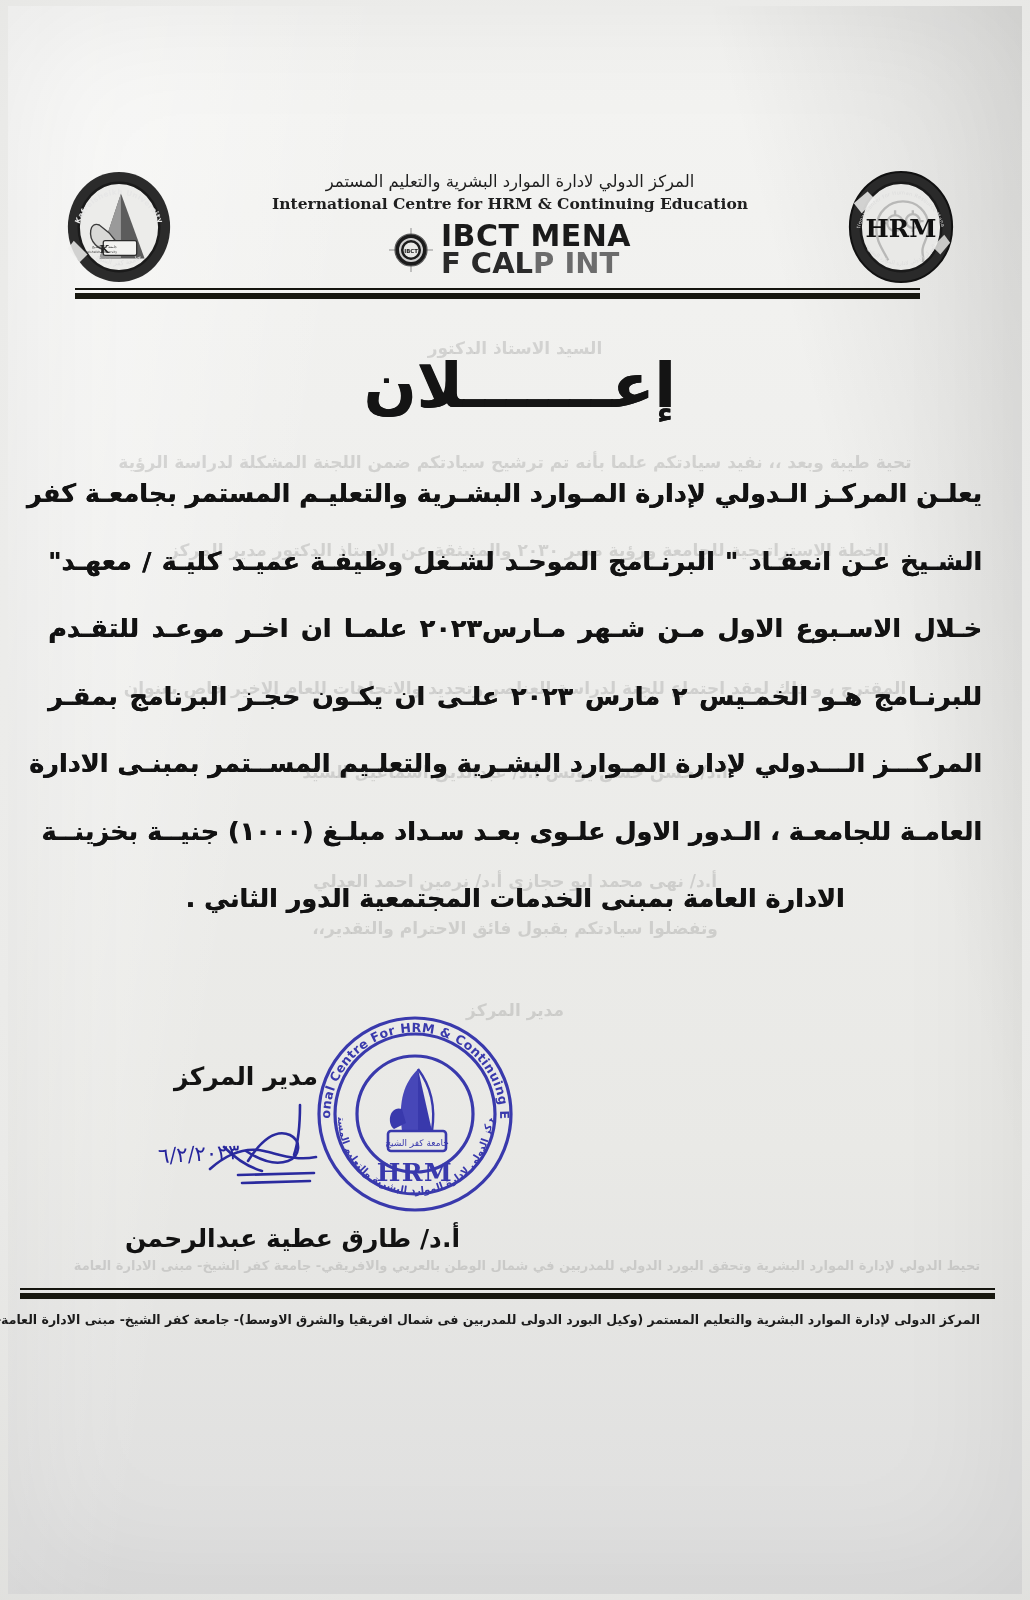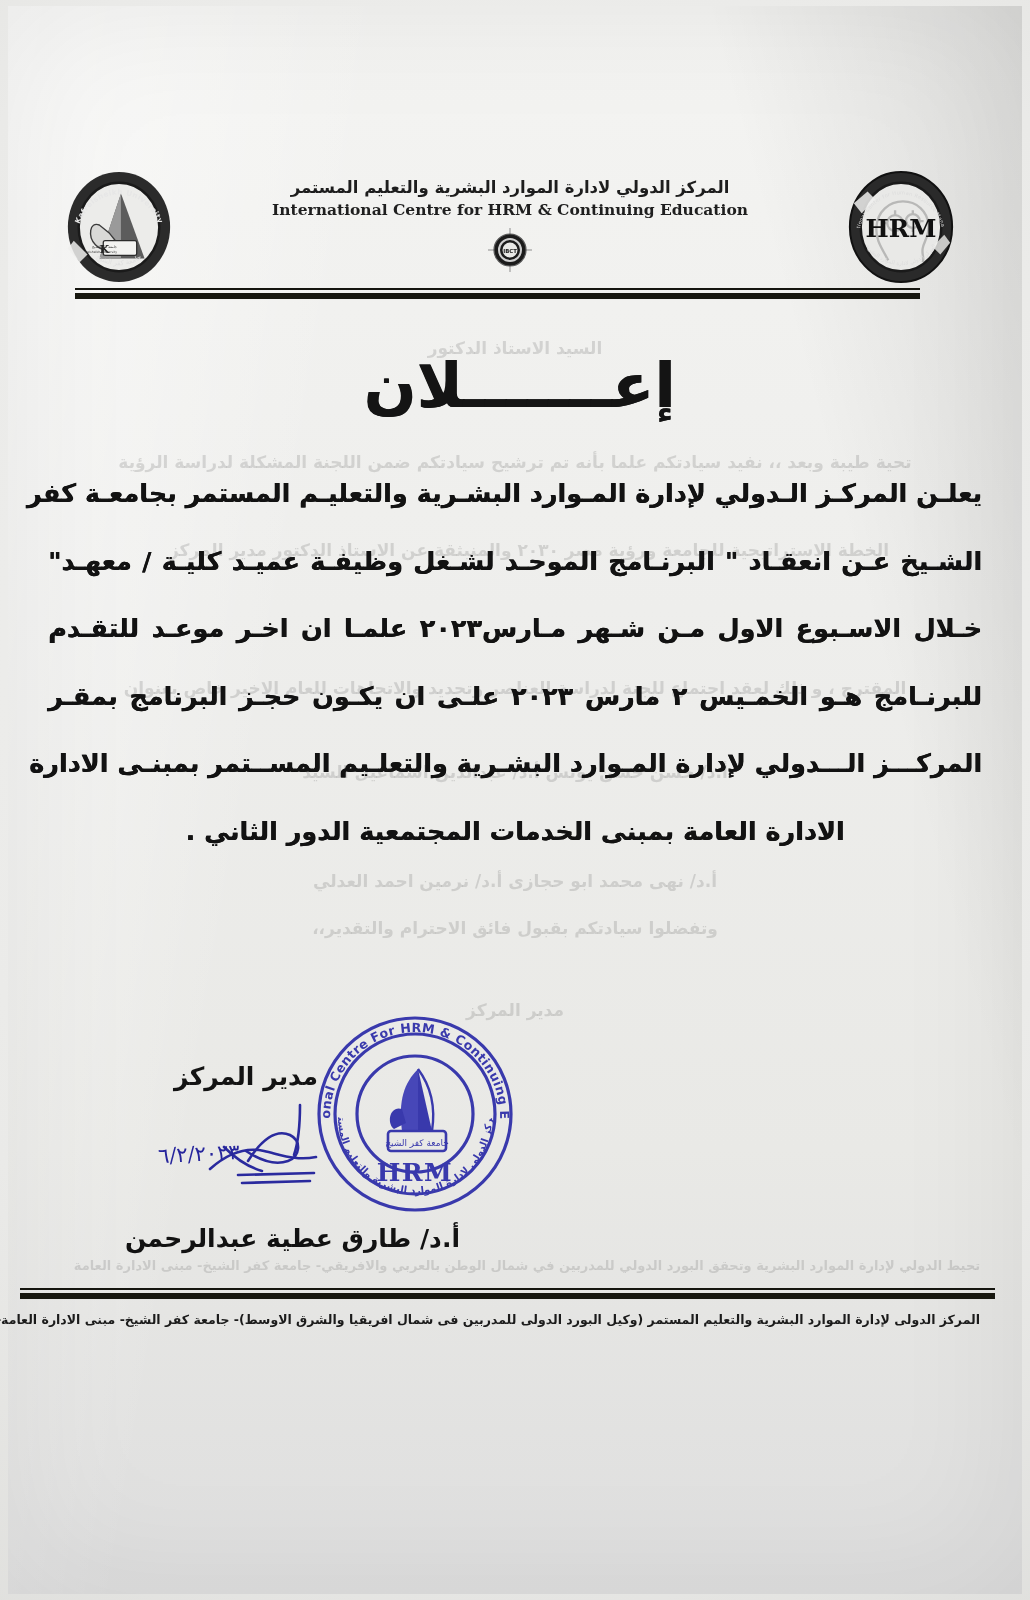--- a/index.html
+++ b/index.html
@@ -48,21 +48,21 @@
     flex: 0 0 auto;
   }
   .center-block {
     flex: 1 1 auto;
     text-align: center;
     padding: 0 6px;
   }
   .org-ar {
     font-family: "DejaVu Sans", sans-serif;
     font-size: 16.5px;
-    font-weight: 700;
+    font-weight: 400;
     color: #1d1d1d;
     letter-spacing: 0px;
     line-height: 1.25;
     white-space: nowrap;
   }
   .org-en {
     font-family: "DejaVu Serif", "Liberation Serif", serif;
     font-size: 15.5px;
     font-weight: 700;
     color: #1f1f1f;
@@ -281,20 +281,24 @@
           <div class="target">
             <svg viewBox="0 0 44 44" width="44" height="44" aria-hidden="true">
               <line x1="22" y1="0" x2="22" y2="44" stroke="#8d8d8d" stroke-width="1"></line>
               <line x1="0" y1="22" x2="44" y2="22" stroke="#8d8d8d" stroke-width="1"></line>
               <circle cx="22" cy="22" r="16" fill="#1b1b1b"></circle>
               <circle cx="22" cy="22" r="16" fill="none" stroke="#5a5a5a" stroke-width="1.2"></circle>
               <circle cx="22" cy="22" r="11" fill="none" stroke="#cfcfcf" stroke-width="2"></circle>
               <circle cx="22" cy="22" r="7.5" fill="#e8e8e6"></circle>
               <text x="22" y="24.6" text-anchor="middle" font-family="DejaVu Sans, sans-serif" font-size="5.4" font-weight="700" fill="#1b1b1b">IBCT</text>
             </svg>
+          </div>
+          <div class="ibct-text">
+            <div class="ibct-l1">IBCT MENA</div>
+            <div class="ibct-l2"><span>F CAL</span><span class="light">P INT</span></div>
           </div>
         </div>
       </div>
 
       <div class="logo-right">
         <svg viewBox="0 0 120 124" width="118" height="122" aria-hidden="true">
           <defs>
             <path id="arcTopR" d="M 18,66 A 44,50 0 0 1 102,66" fill="none"></path>
             <path id="arcBotR" d="M 16,66 A 46,52 0 0 0 104,66" fill="none"></path>
           </defs>
@@ -329,20 +333,21 @@
     <div class="title-wrap">
       <div class="title">إعـــــــلان</div>
     </div>
 
     <div class="body-text">
       <div class="bline">يعلـن المركـز الـدولي لإدارة المـوارد البشـرية والتعليـم المستمر بجامعـة كفر</div>
       <div class="bline">الشـيخ عـن انعقـاد " البرنـامج الموحـد لشـغل وظيفـة عميـد كليـة / معهـد"</div>
       <div class="bline">خـلال الاسـبوع الاول مـن شـهر مـارس٢٠٢٣ علمـا ان اخـر موعـد  للتقـدم</div>
       <div class="bline">للبرنـامج  هـو الخمـيس ٢ مارس ٢٠٢٣ علـى ان يكـون حجـز البرنامج بمقـر</div>
       <div class="bline">المركـــز الـــدولي لإدارة المـوارد البشـرية  والتعلـيم المســتمر بمبنـى الادارة</div>
+      <div class="bline l7">العامـة للجامعـة ، الـدور الاول علـوى بعـد سـداد مبلـغ (١٠٠٠) جنيــة بخزينــة</div>
       <div class="bline last">الادارة العامة بمبنى  الخدمات المجتمعية الدور الثاني .</div>
     </div>
 
     <div class="sig-role">مدير المركز</div>
 
     <div class="stamp">
       <svg viewBox="0 0 218 218" width="218" height="218" aria-hidden="true">
         <defs>
           <path id="stampTop" d="M 24,112 A 85,85 0 0 1 194,112" fill="none"></path>
           <path id="stampBot" d="M 32,112 A 77,77 0 0 0 186,112" fill="none"></path>

